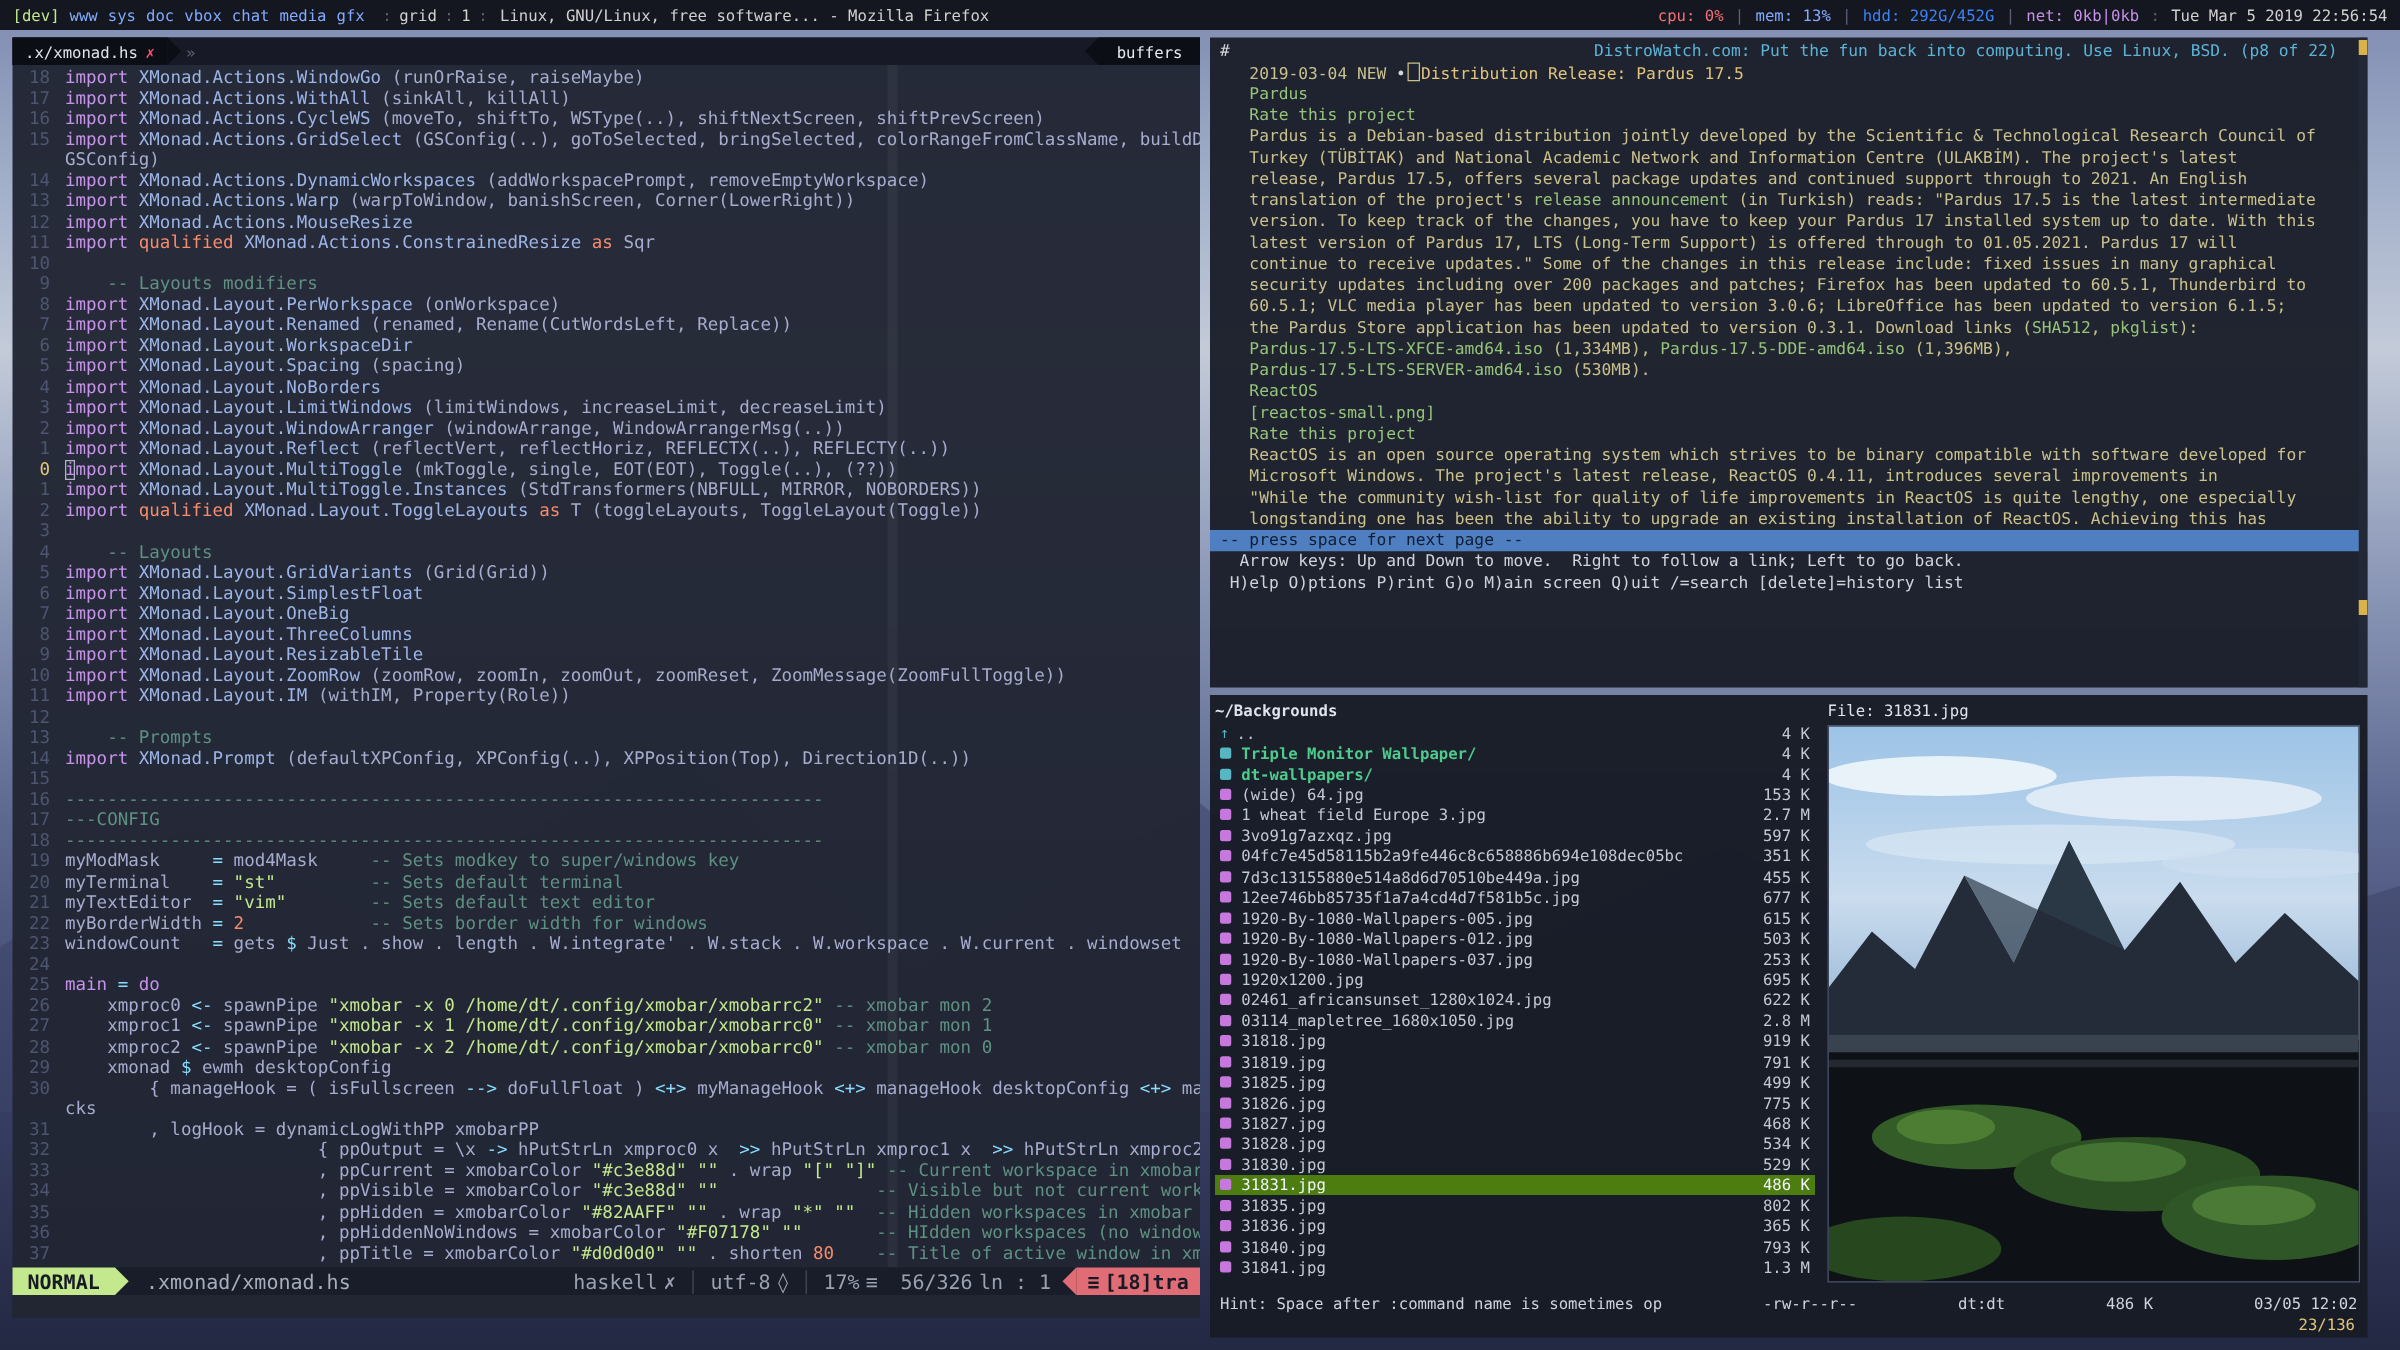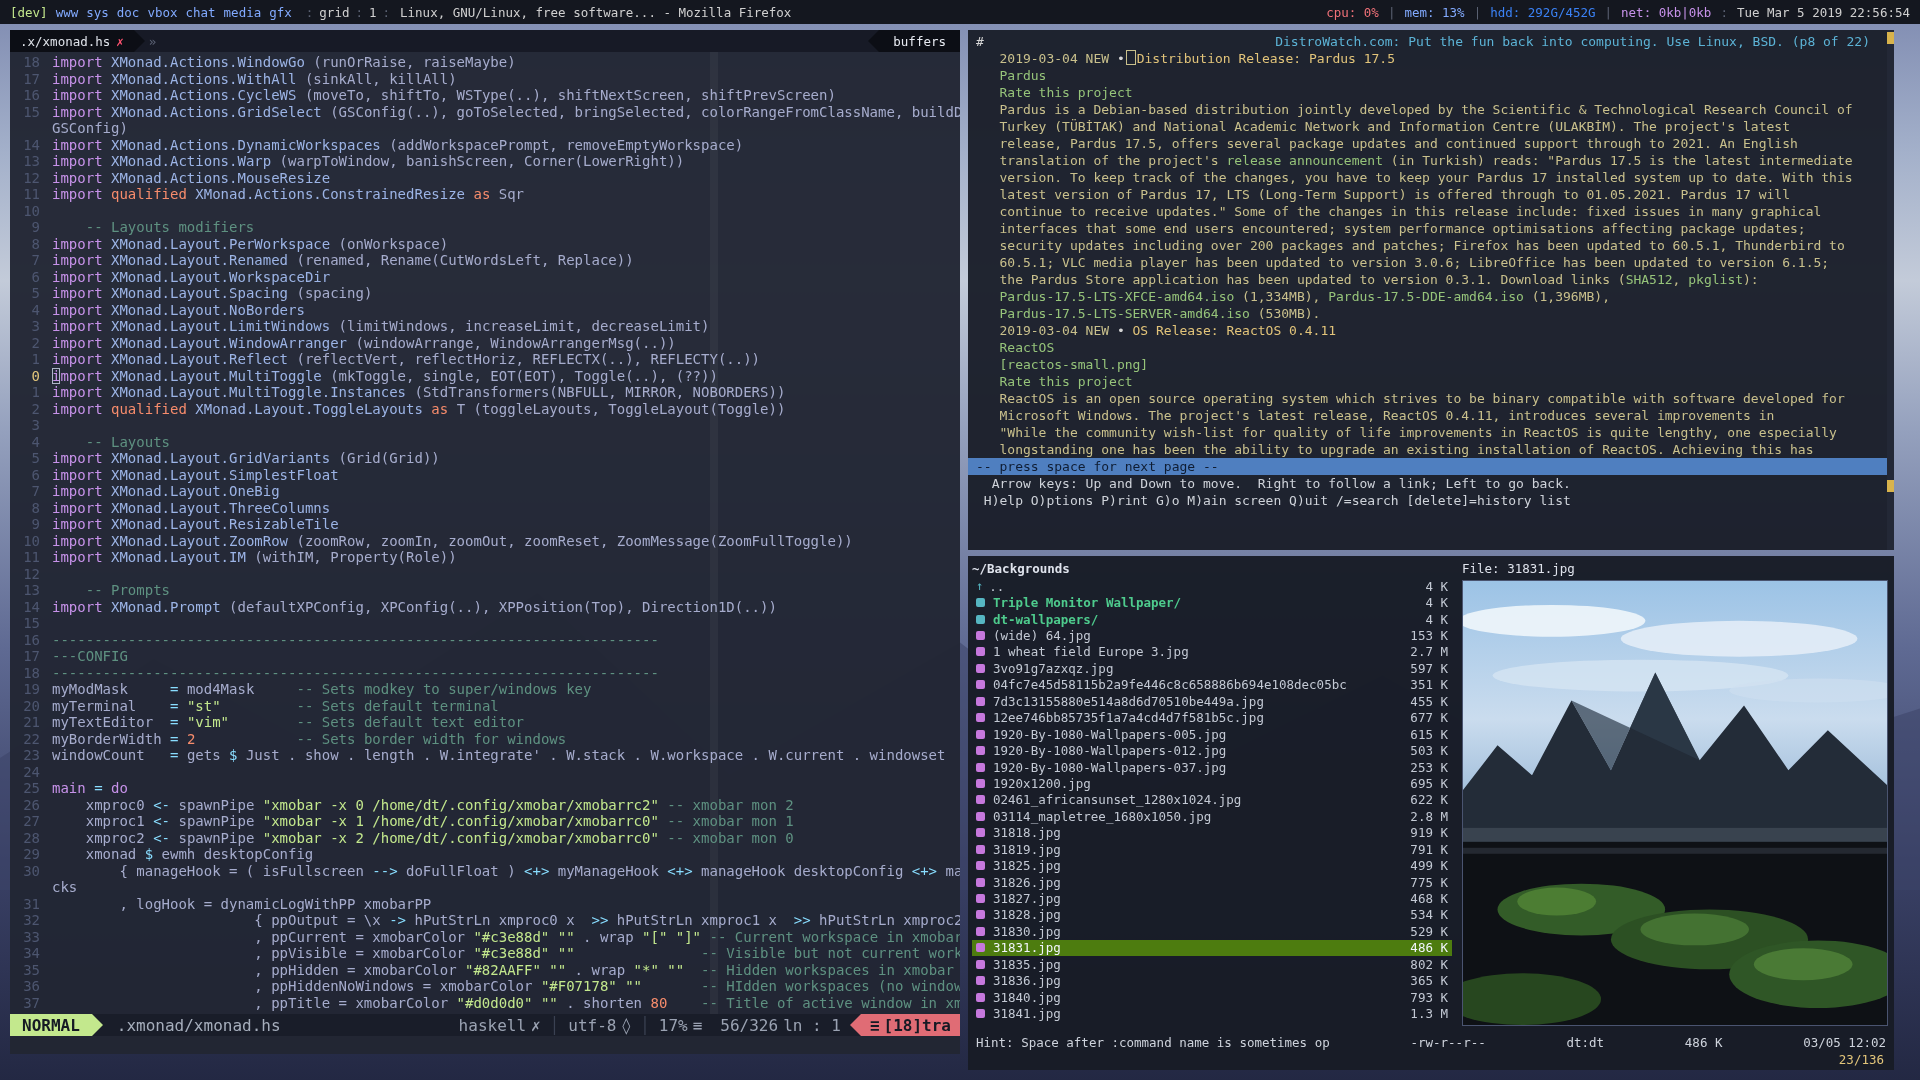--- a/index.html
+++ b/index.html
@@ -222,27 +222,25 @@
         <div class="lxrow"><span class="lx-b">   2019-03-04 NEW </span><span class="lx-w">•</span><span class="lx-c"></span><span class="lx-t">Distribution Release: Pardus 17.5</span></div>
         <div class="lxrow"><span class="lx-l">   Pardus</span></div>
         <div class="lxrow"><span class="lx-l">   Rate this project</span></div>
         <div class="lxrow"><span class="lx-b">   Pardus is a Debian-based distribution jointly developed by the Scientific &amp; Technological Research Council of</span></div>
         <div class="lxrow"><span class="lx-b">   Turkey (TÜBİTAK) and National Academic Network and Information Centre (ULAKBİM). The project's latest</span></div>
         <div class="lxrow"><span class="lx-b">   release, Pardus 17.5, offers several package updates and continued support through to 2021. An English</span></div>
         <div class="lxrow"><span class="lx-b">   translation of the project's </span><span class="lx-l">release announcement</span><span class="lx-b"> (in Turkish) reads: "Pardus 17.5 is the latest intermediate</span></div>
         <div class="lxrow"><span class="lx-b">   version. To keep track of the changes, you have to keep your Pardus 17 installed system up to date. With this</span></div>
         <div class="lxrow"><span class="lx-b">   latest version of Pardus 17, LTS (Long-Term Support) is offered through to 01.05.2021. Pardus 17 will</span></div>
         <div class="lxrow"><span class="lx-b">   continue to receive updates." Some of the changes in this release include: fixed issues in many graphical</span></div>
-        <div class="lxrow"><span class="lx-b">   interfaces that some end users encountered; system performance optimisations affecting package updates;</span></div>
         <div class="lxrow"><span class="lx-b">   security updates including over 200 packages and patches; Firefox has been updated to 60.5.1, Thunderbird to</span></div>
         <div class="lxrow"><span class="lx-b">   60.5.1; VLC media player has been updated to version 3.0.6; LibreOffice has been updated to version 6.1.5;</span></div>
         <div class="lxrow"><span class="lx-b">   the Pardus Store application has been updated to version 0.3.1. Download links (</span><span class="lx-l">SHA512</span><span class="lx-b">, </span><span class="lx-l">pkglist</span><span class="lx-b">):</span></div>
         <div class="lxrow"><span class="lx-l">   Pardus-17.5-LTS-XFCE-amd64.iso</span><span class="lx-b"> (1,334MB), </span><span class="lx-l">Pardus-17.5-DDE-amd64.iso</span><span class="lx-b"> (1,396MB),</span></div>
         <div class="lxrow"><span class="lx-l">   Pardus-17.5-LTS-SERVER-amd64.iso</span><span class="lx-b"> (530MB).</span></div>
-        <div class="lxrow"><span class="lx-b">   2019-03-04 NEW </span><span class="lx-w">• </span><span class="lx-t">OS Release: ReactOS 0.4.11</span></div>
         <div class="lxrow"><span class="lx-l">   ReactOS</span></div>
         <div class="lxrow"><span class="lx-l">   [reactos-small.png]</span></div>
         <div class="lxrow"><span class="lx-l">   Rate this project</span></div>
         <div class="lxrow"><span class="lx-b">   ReactOS is an open source operating system which strives to be binary compatible with software developed for</span></div>
         <div class="lxrow"><span class="lx-b">   Microsoft Windows. The project's latest release, ReactOS 0.4.11, introduces several improvements in</span></div>
         <div class="lxrow"><span class="lx-b">   "While the community wish-list for quality of life improvements in ReactOS is quite lengthy, one especially</span></div>
         <div class="lxrow"><span class="lx-b">   longstanding one has been the ability to upgrade an existing installation of ReactOS. Achieving this has</span></div>
       </div>
     <div class="lx-bar">-- press space for next page --</div>
     <div class="lx-help">  Arrow keys: Up and Down to move.  Right to follow a link; Left to go back.</div>

